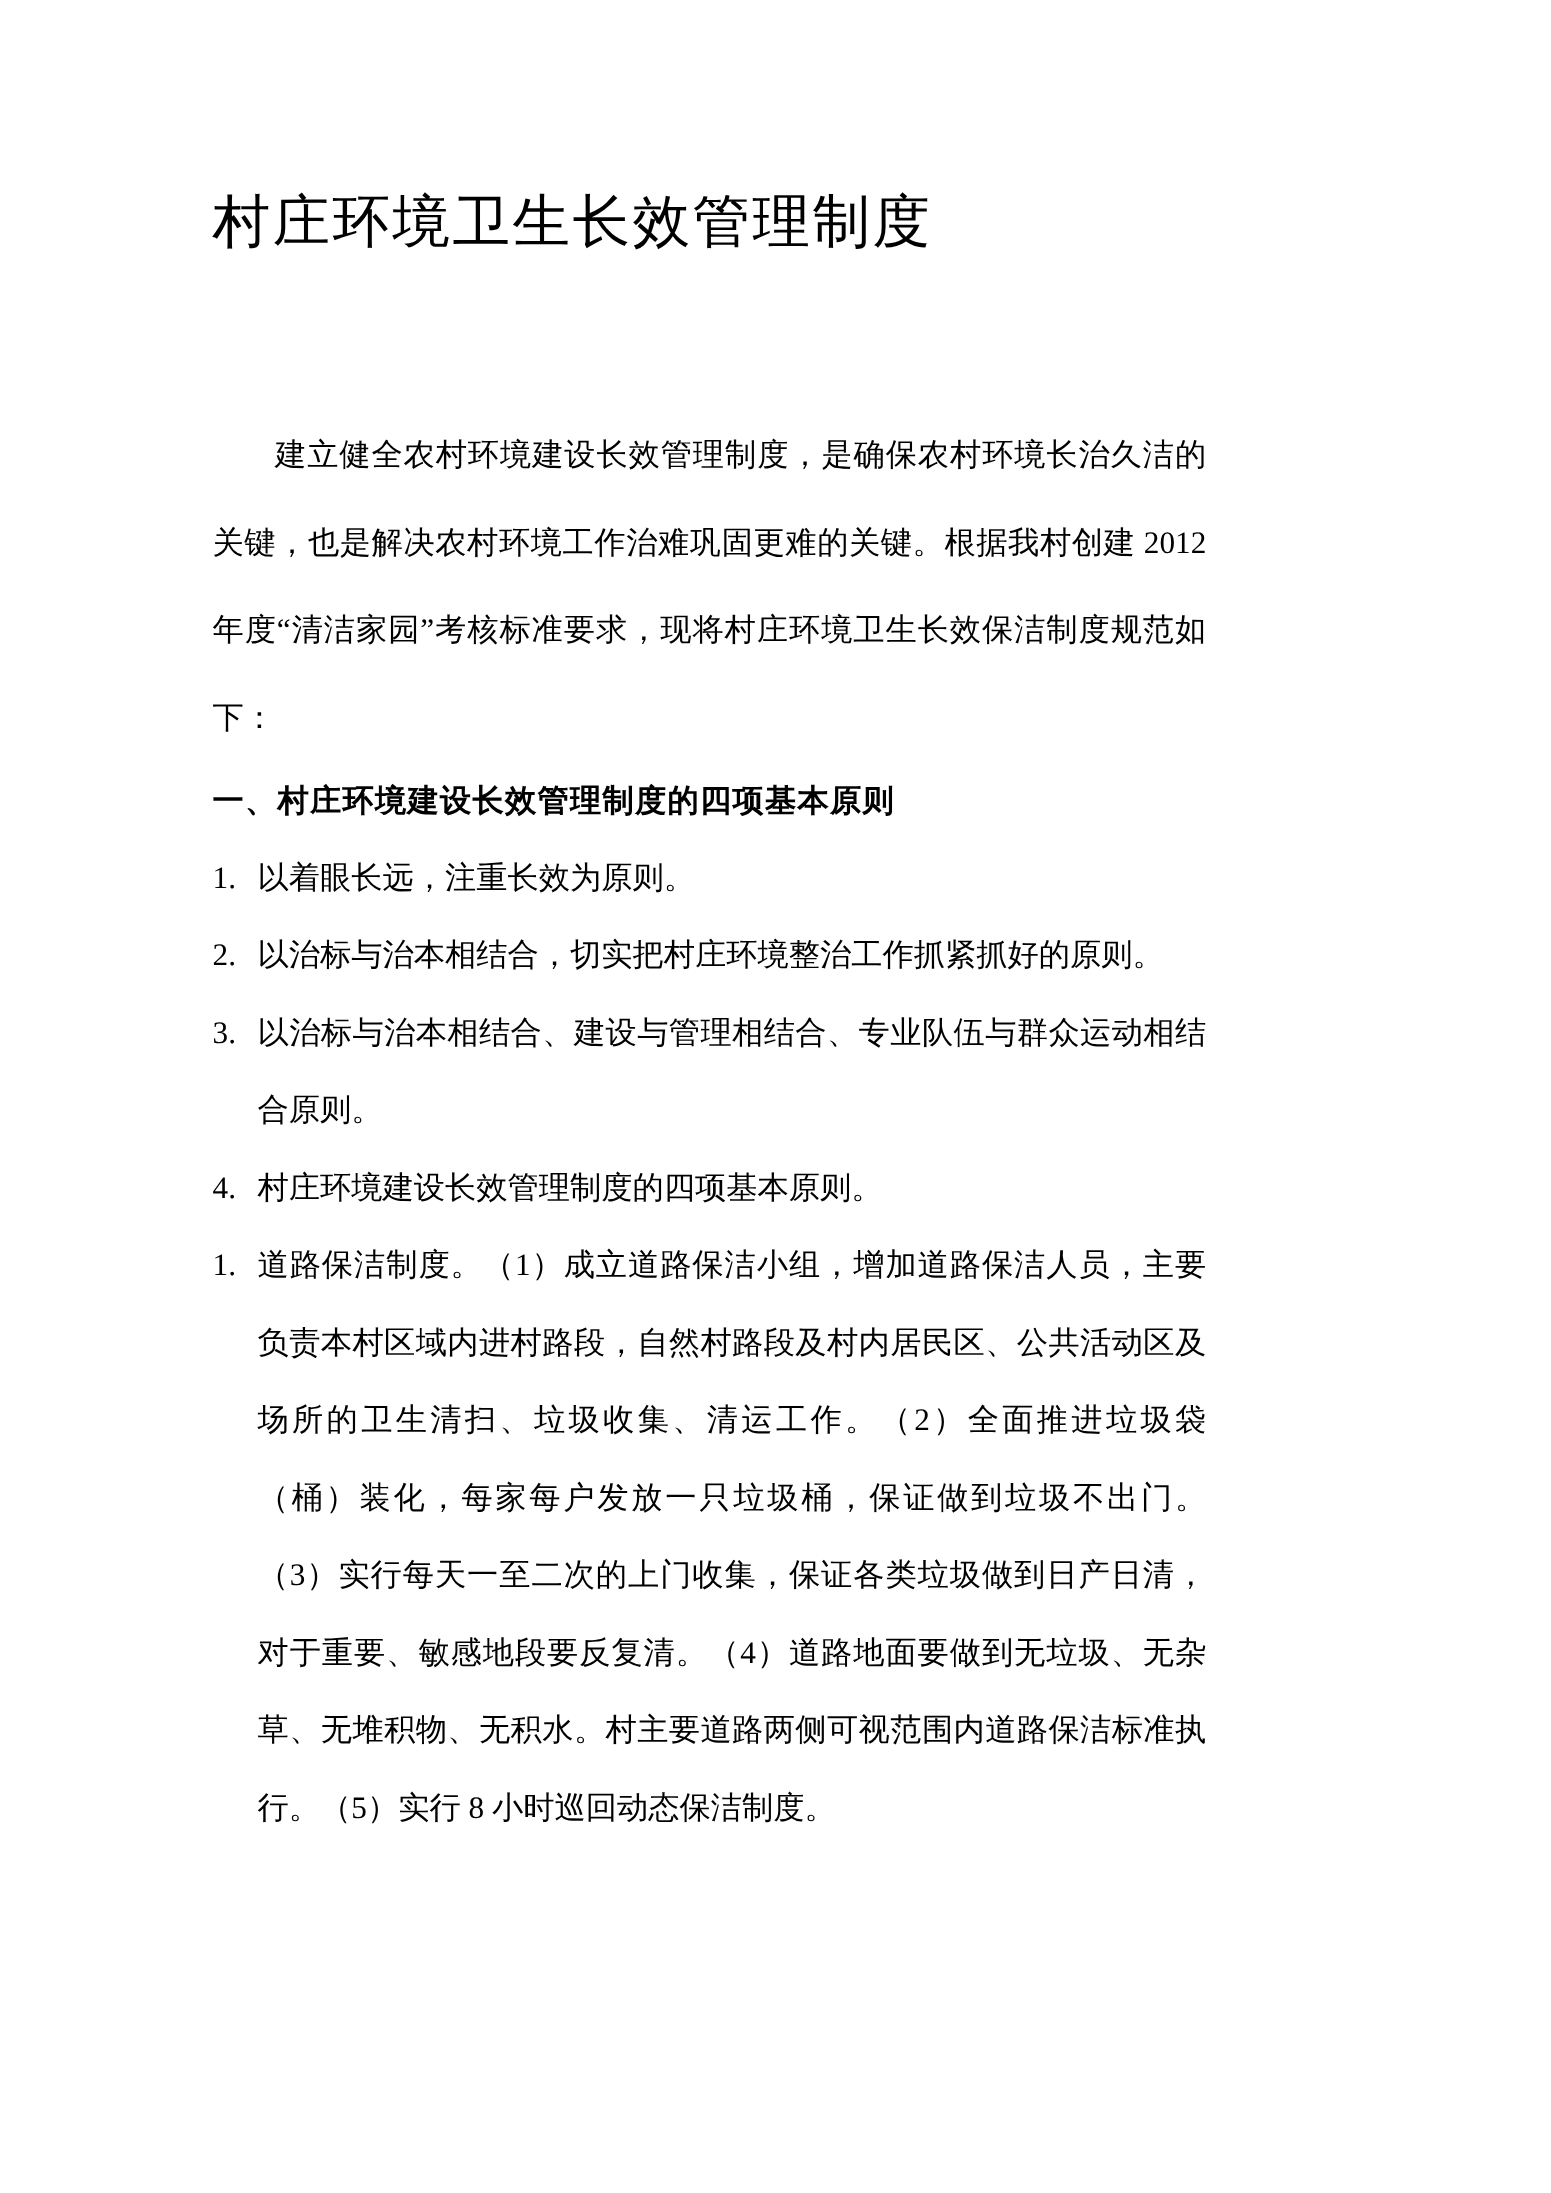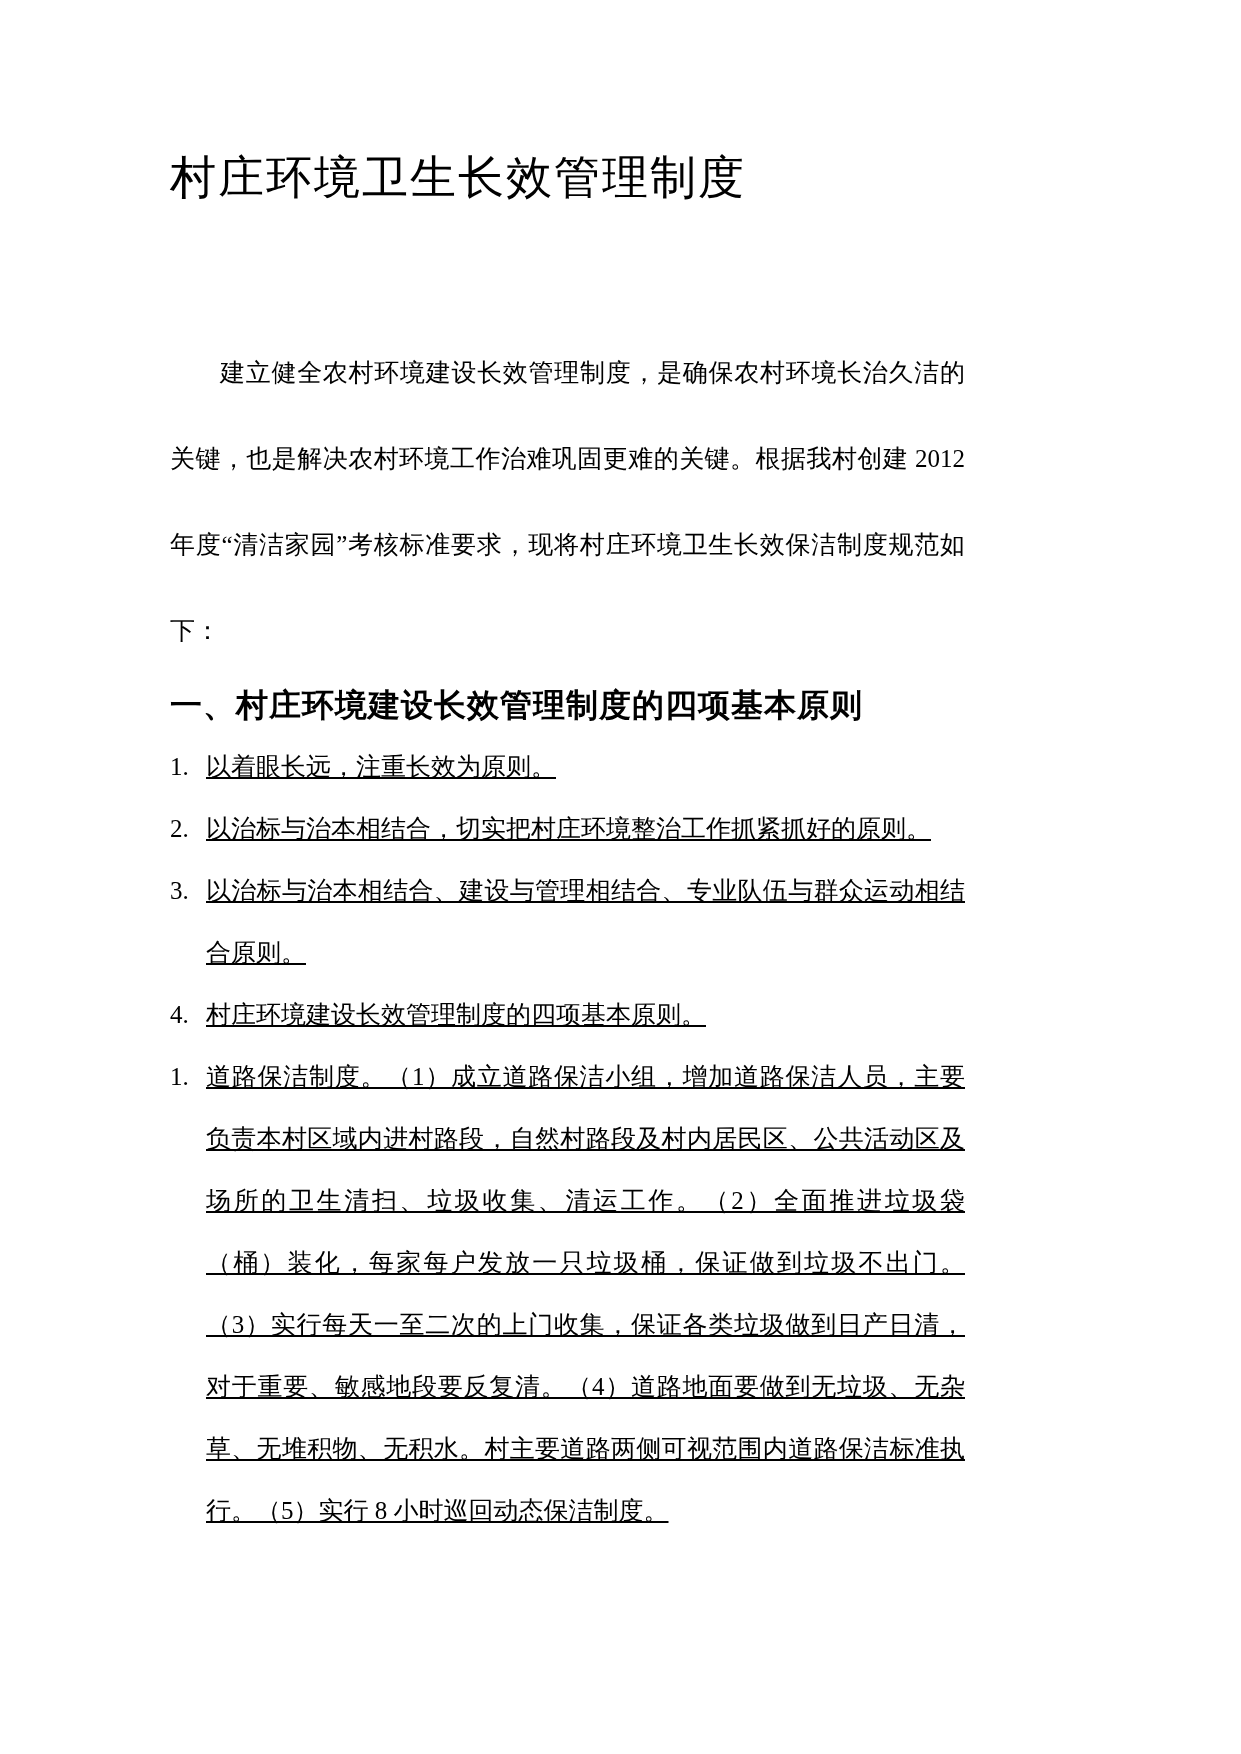--- a/index.html
+++ b/index.html
@@ -21,28 +21,28 @@
   .doc-title {
     font-size: 46px;
     font-weight: 400;
     line-height: 60px;
     letter-spacing: 2px;
     margin: 0 0 122px 0;
     white-space: nowrap;
   }
   .intro {
     font-size: 25px;
-    line-height: 86px;
+    line-height: 70px;
     text-align: justify;
     text-indent: 2em;
     margin: 0;
   }
   .sec-heading {
     font-family: "Liberation Sans", "DejaVu Sans", sans-serif;
-    font-size: 32px;
+    font-size: 25px;
     line-height: 62px;
     font-weight: 700;
     letter-spacing: 1px;
     margin: 0;
   }
   .list {
     margin: 0;
   }
   .li {
     display: flex;
@@ -50,21 +50,20 @@
     line-height: 62px;
     align-items: flex-start;
   }
   .num {
     flex: 0 0 36px;
     width: 36px;
   }
   .li-text {
     flex: 1;
     text-align: justify;
-    text-decoration: underline;
   }
 </style>
 </head>
 <body>
 
 <div class="page">
 
   <h1 class="doc-title">村庄环境卫生长效管理制度</h1>
 
   <p class="intro">建立健全农村环境建设长效管理制度，是确保农村环境长治久洁的关键，也是解决农村环境工作治难巩固更难的关键。根据我村创建 2012 年度“清洁家园”考核标准要求，现将村庄环境卫生长效保洁制度规范如下：</p>

